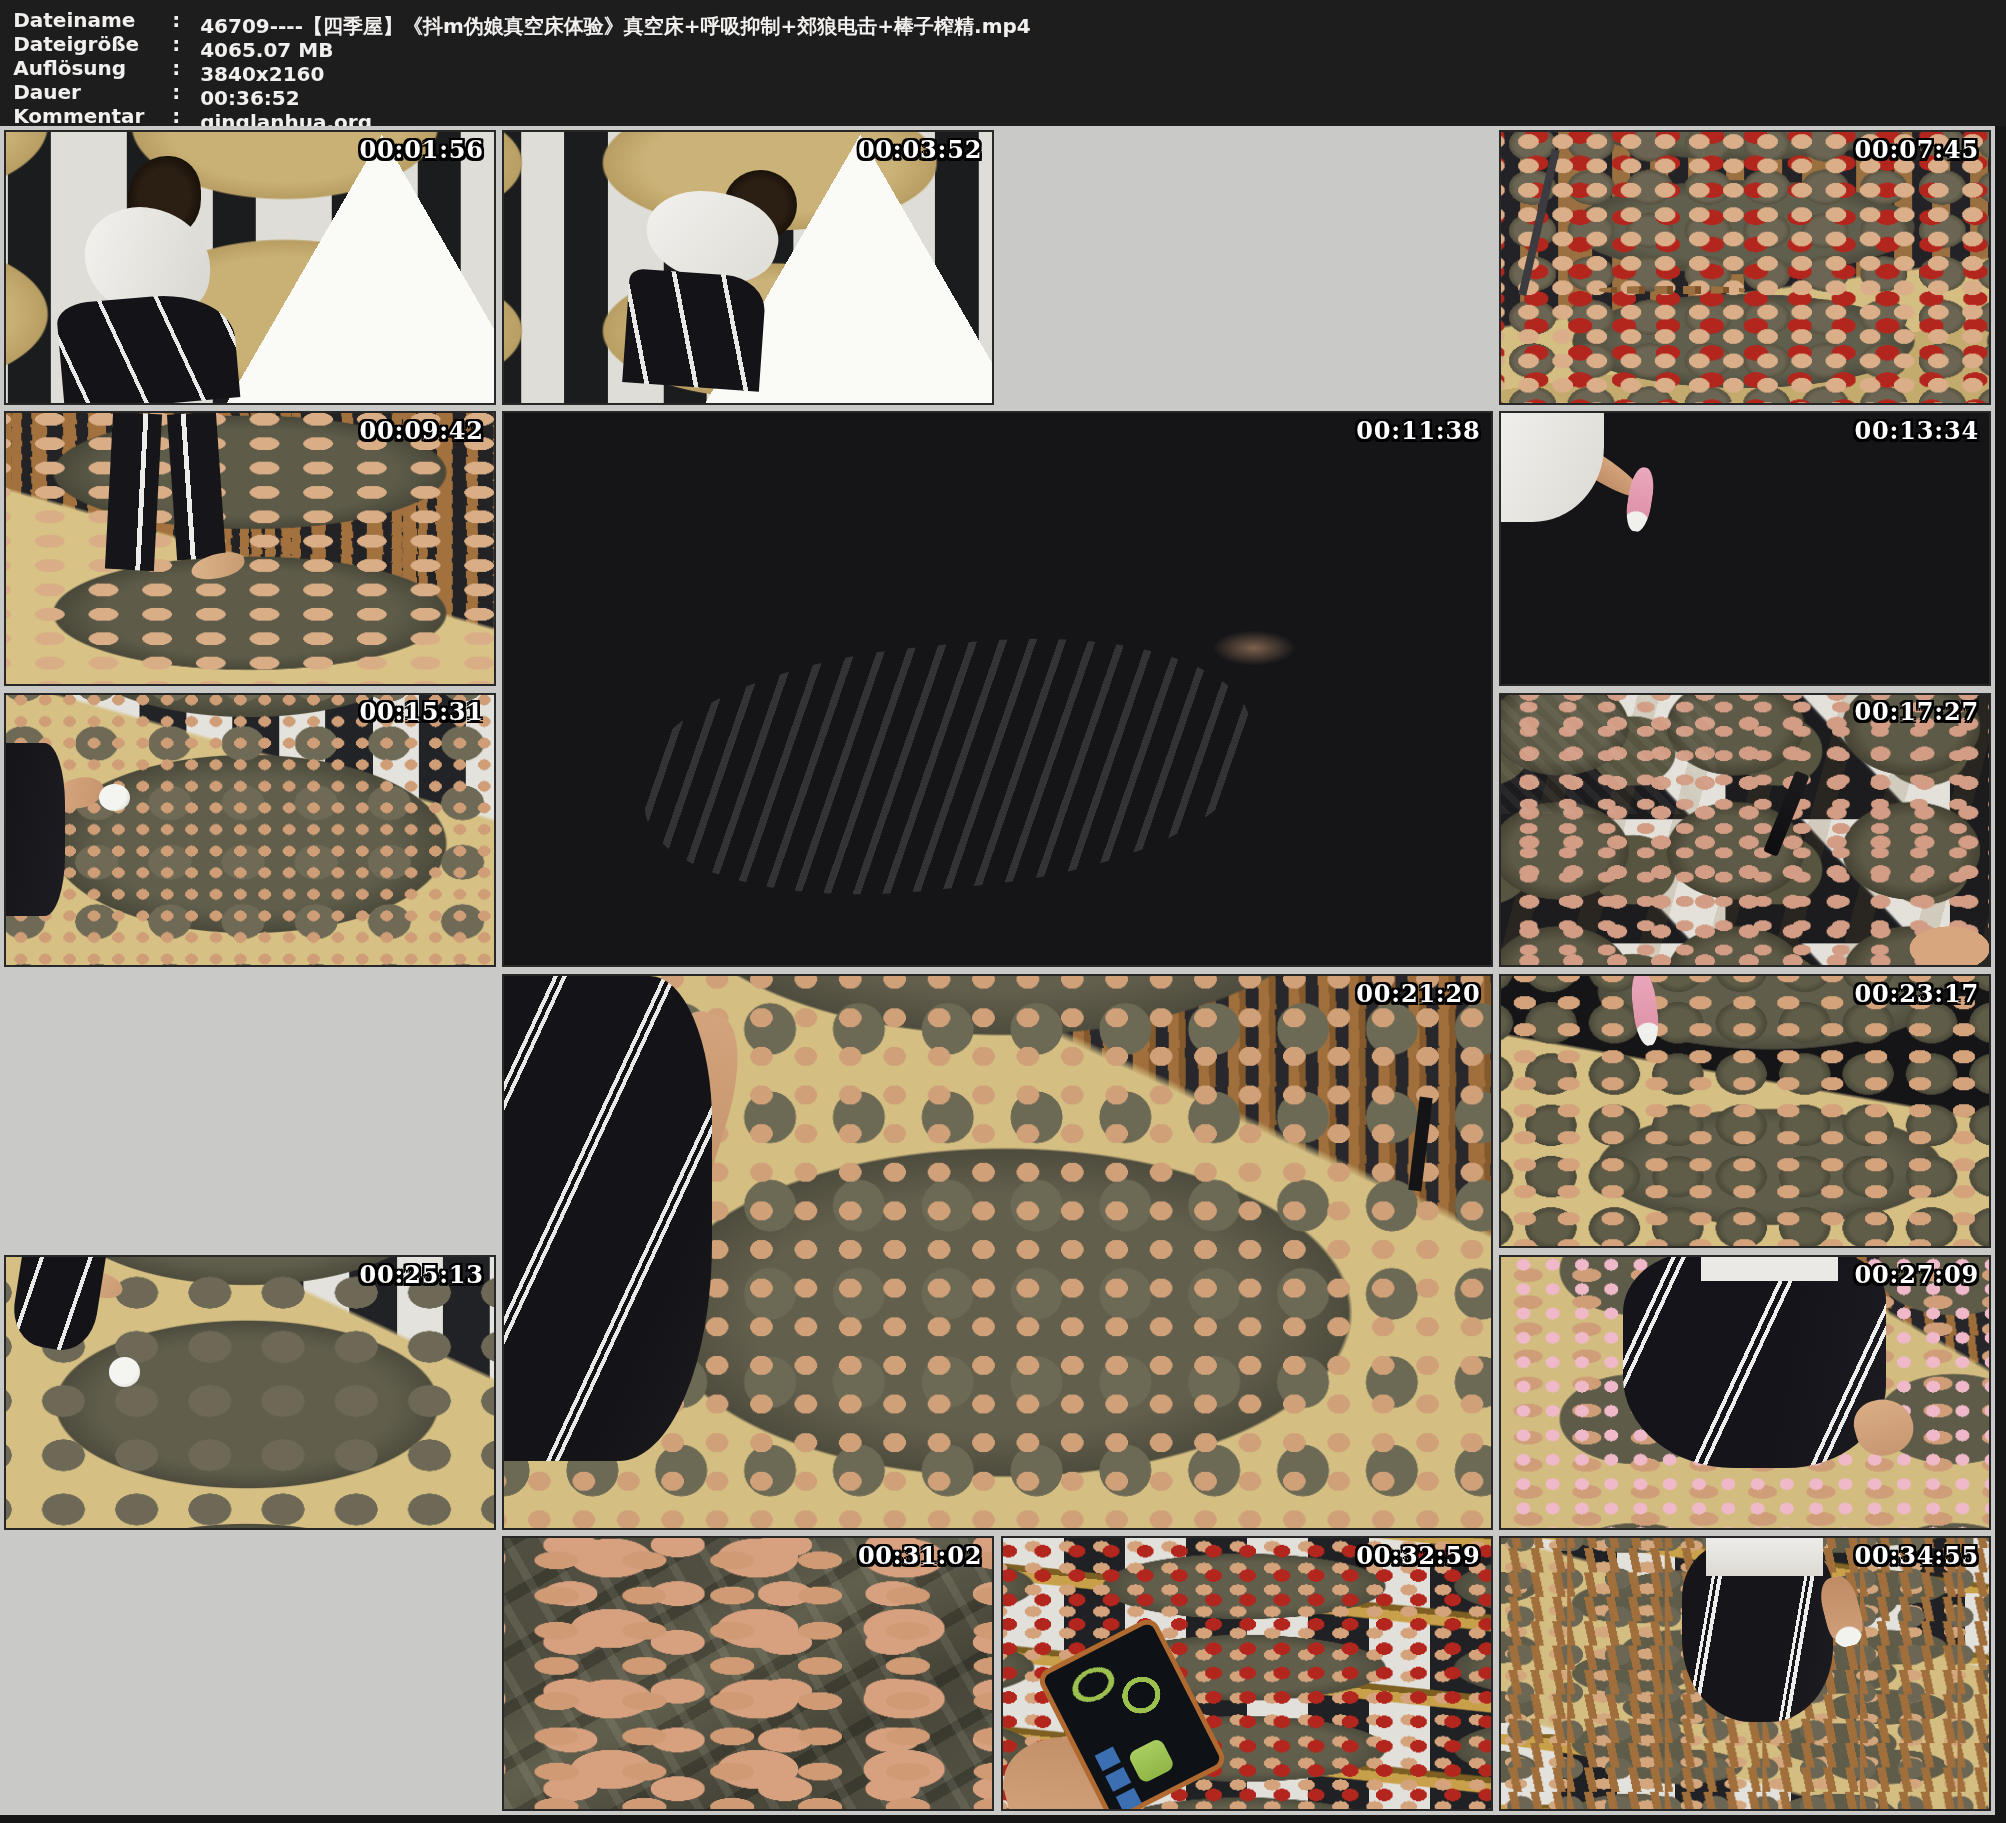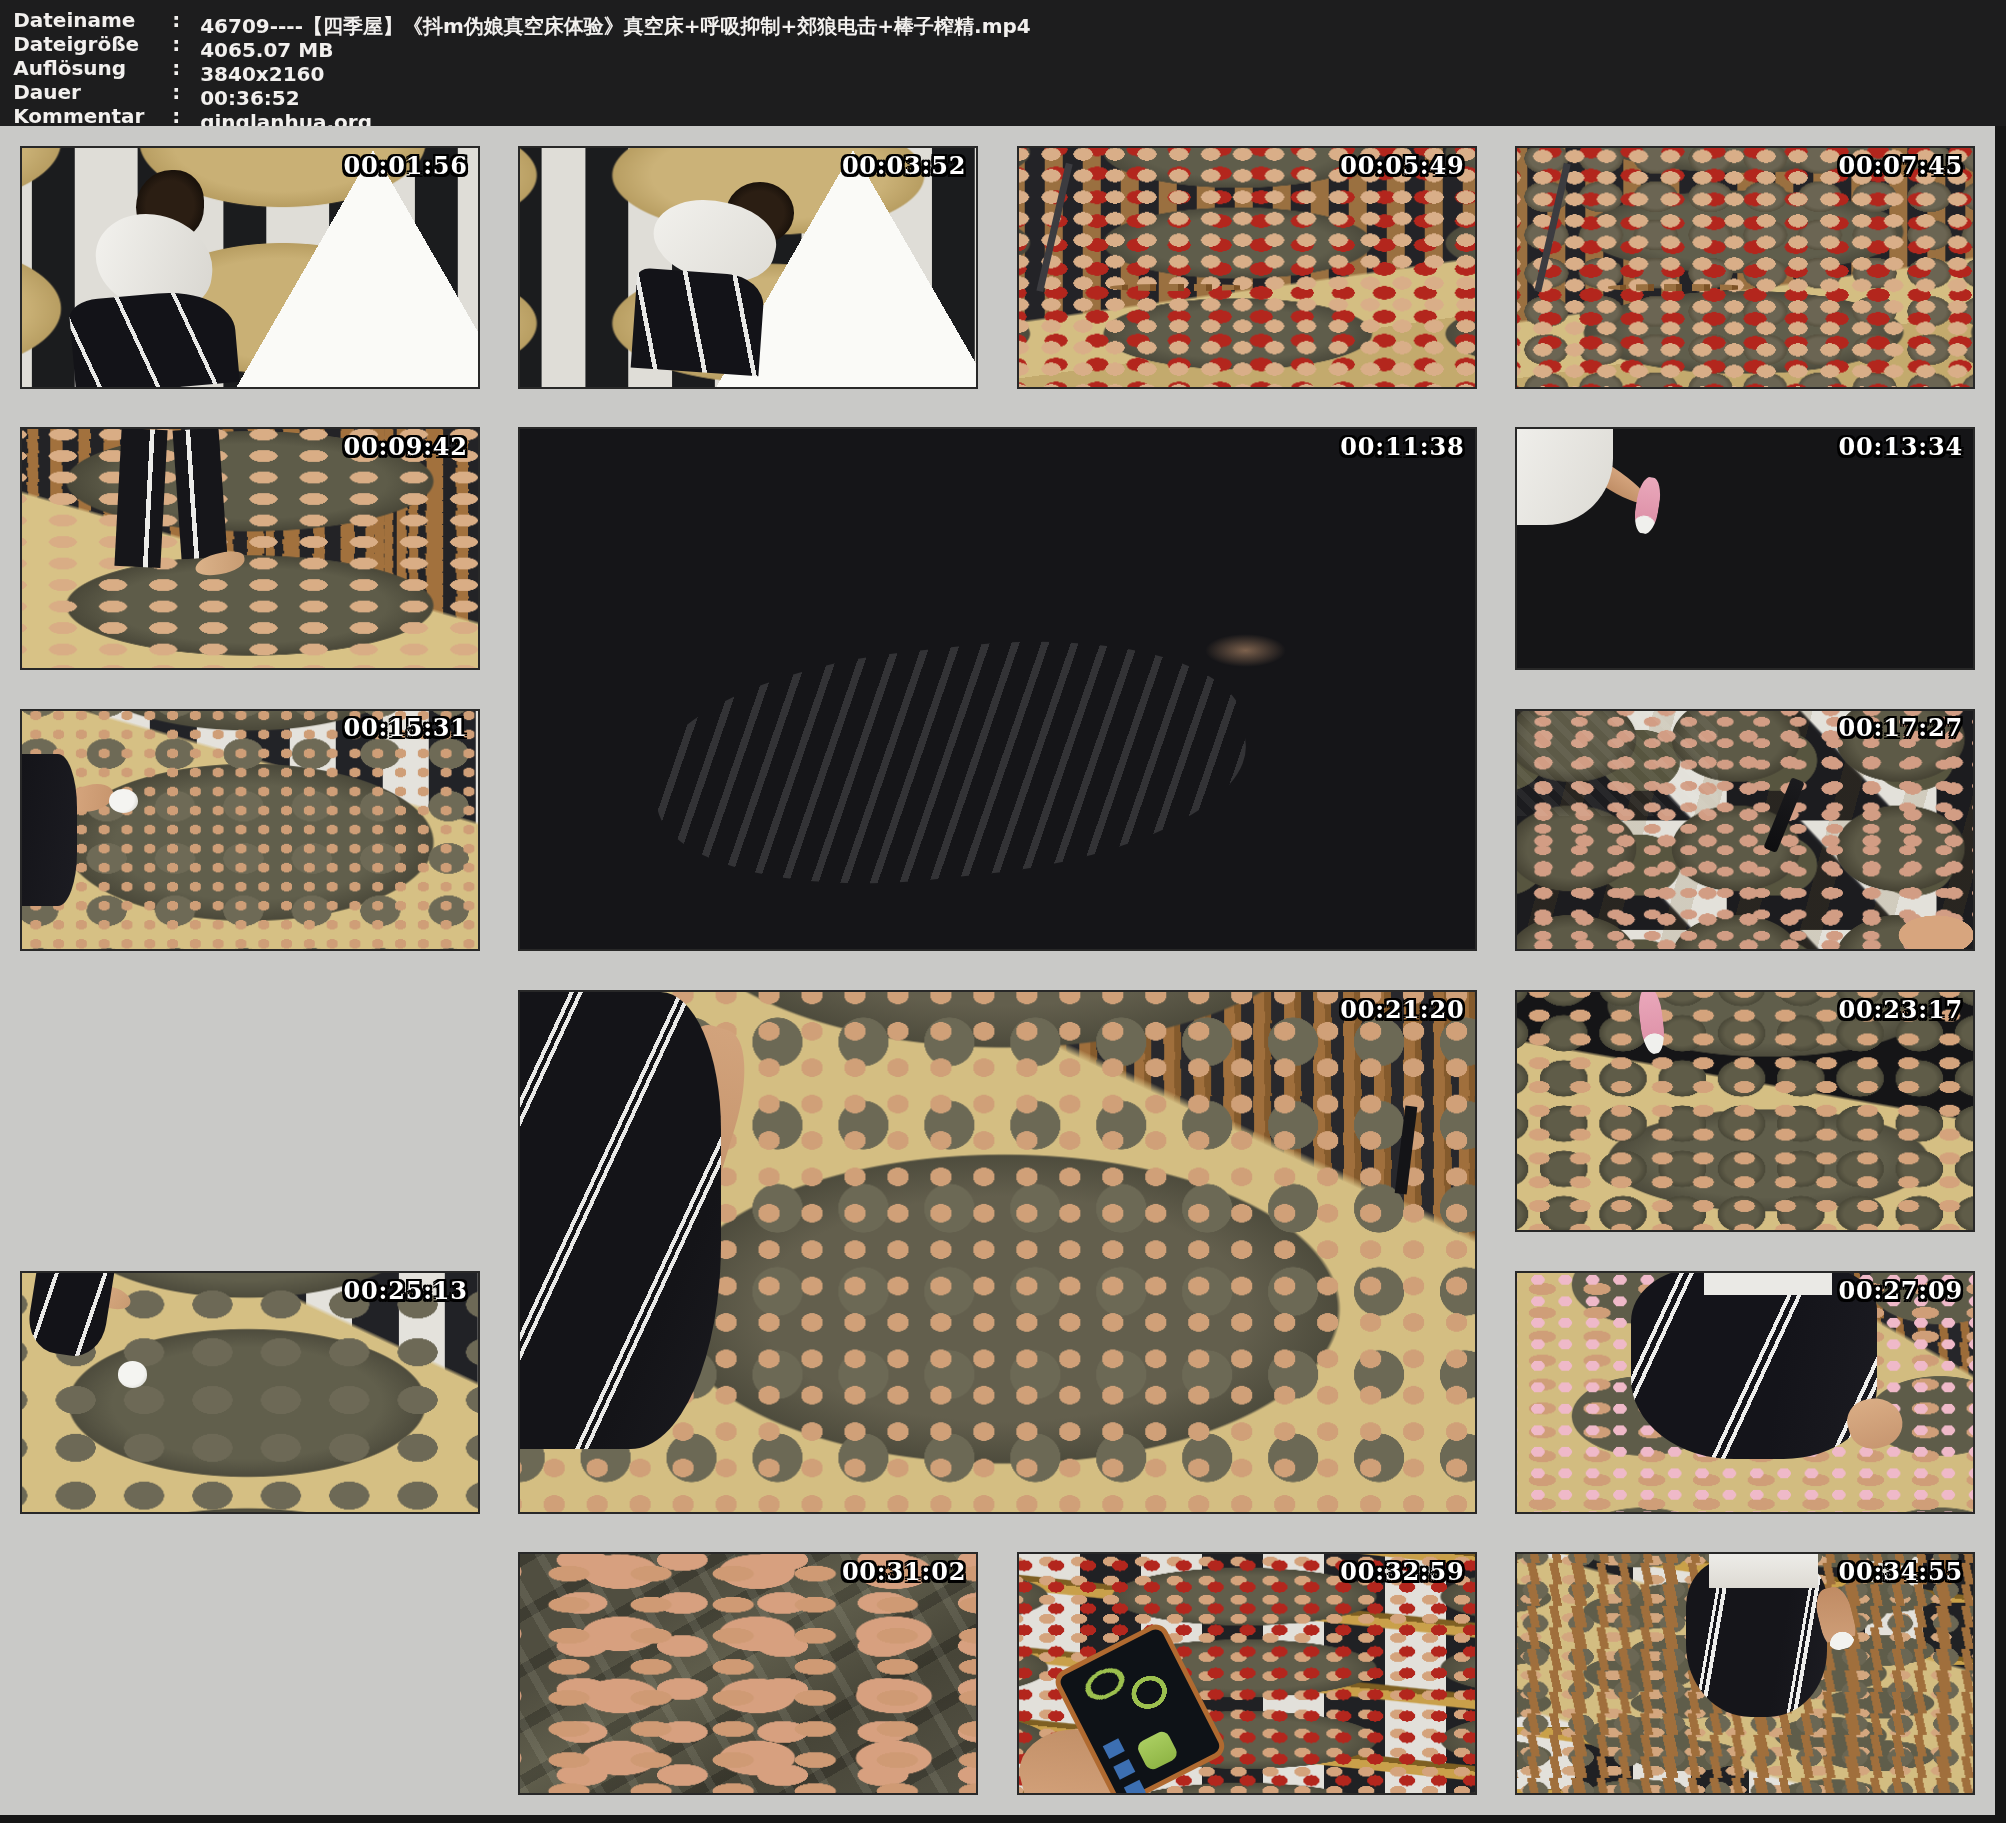--- a/index.html
+++ b/index.html
@@ -12,21 +12,21 @@
   .meta-row{display:flex;height:24px;align-items:center;color:#f2f0ee;
             font-weight:bold;font-size:20px;white-space:nowrap;}
   .meta-label{width:159px;flex:0 0 auto;}
   .meta-colon{width:28px;flex:0 0 auto;}
   .meta-value{flex:1 1 auto;margin-top:12px;}
 
   
   .sheet{position:absolute;left:0;top:126px;width:1995px;height:1689px;background:#c9c9c7;
          box-sizing:border-box;padding:4.1px;display:grid;gap:6.6px;
          grid-template-columns:repeat(4,1fr);grid-template-rows:repeat(6,1fr);}
-  .thumb{position:relative;margin:16px;border:2.5px solid #282828;overflow:hidden;background:#9a9a92;text-align:center;}
+  .thumb{position:relative;margin:0;border:2.5px solid #282828;overflow:hidden;background:#9a9a92;text-align:center;}
   .scene{position:absolute;inset:0;background-repeat:no-repeat;}
   .scene::before,.scene::after{content:"";position:absolute;}
   .fx{position:absolute;}
   .ts{position:absolute;top:5.8px;right:10px;z-index:9;color:#fff;
       font:bold 24px/1 "DejaVu Serif",serif;letter-spacing:0.8px;
       text-shadow:-2.5px -2.5px 0 #000,2.5px -2.5px 0 #000,-2.5px 2.5px 0 #000,2.5px 2.5px 0 #000,
                   0 -2.5px 0 #000,0 2.5px 0 #000,-2.5px 0 0 #000,2.5px 0 0 #000;}
 
   .pos1{grid-area:1/1}.pos2{grid-area:1/2}.pos3{grid-area:1/3}.pos4{grid-area:1/4}
   .pos5{grid-area:2/1}.pos6{grid-row:2/span 2;grid-column:2/span 2}.pos7{grid-area:2/4}
@@ -360,26 +360,20 @@
         <div class="fx"></div>
       </div>
     <span class="ts">00:01:56</span>
   </figure>
   <figure class="thumb pos2 s2" title="person bending down spreading tan latex sheet beside doorway">
     <div class="scene">
         <div class="fx"></div>
       </div>
     <span class="ts">00:03:52</span>
   </figure>
-  <figure class="thumb pos3 s3" title="vacuum bed frame with sealed body, ropes and red tie on checkered floor">
-    <div class="scene">
-        <div class="fx"></div>
-      </div>
-    <span class="ts">00:05:49</span>
-  </figure>
   <figure class="thumb pos4 s4" title="vacuum-sealed body lying on gold latex bed under frame">
     <div class="scene">
         <div class="fx"></div>
       </div>
     <span class="ts">00:07:45</span>
   </figure>
 
   <figure class="thumb pos5 s5" title="legs in striped track pants standing beside the sealed body">
     <div class="scene">
         <div class="fx"></div>

